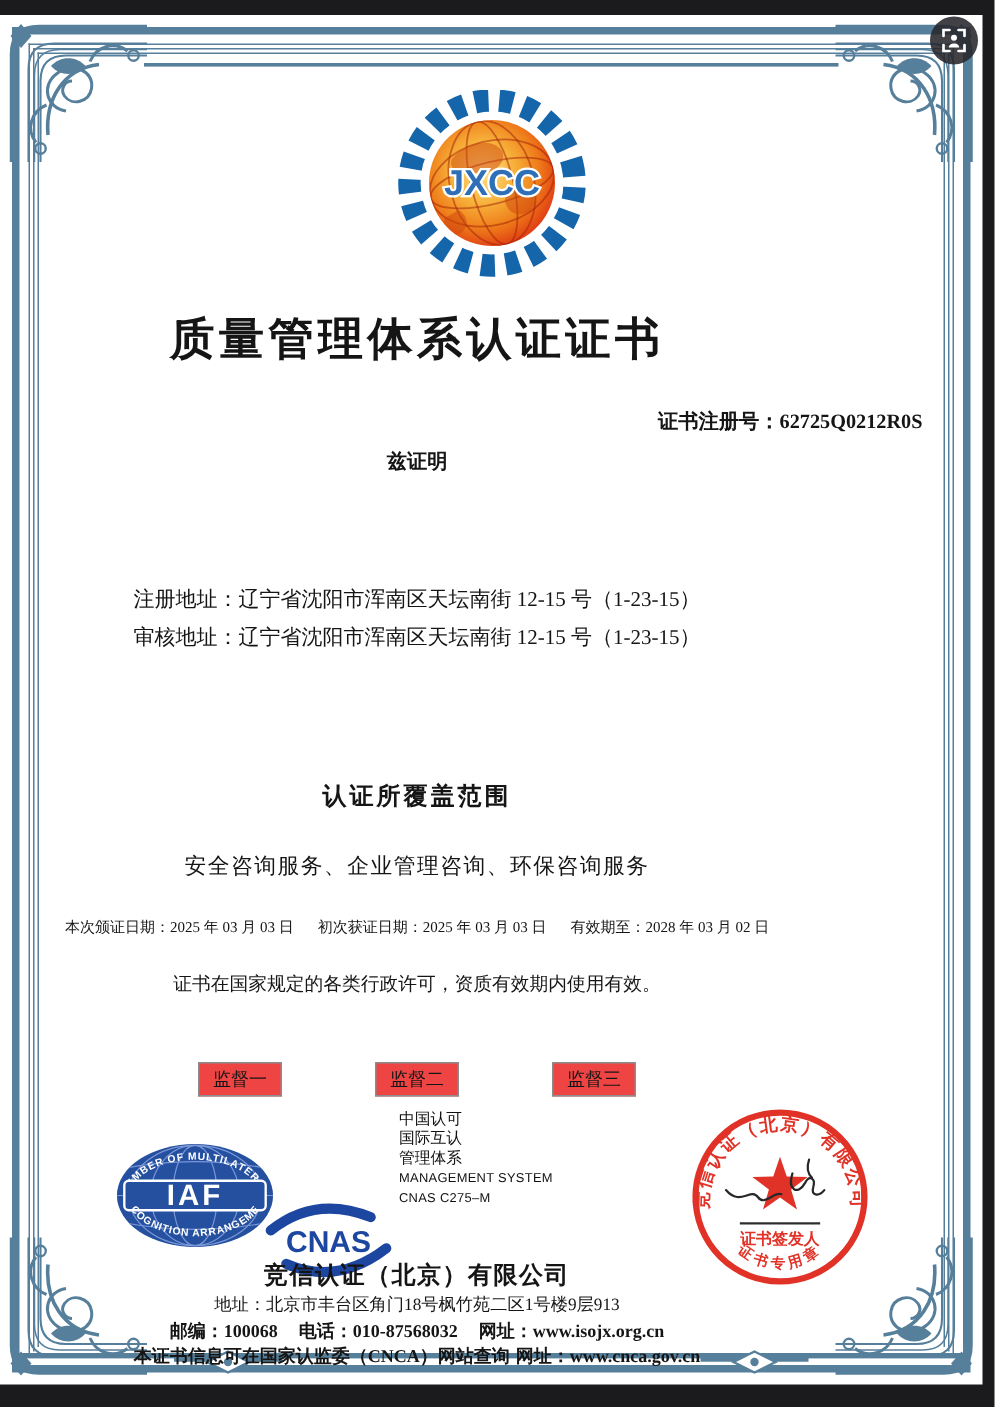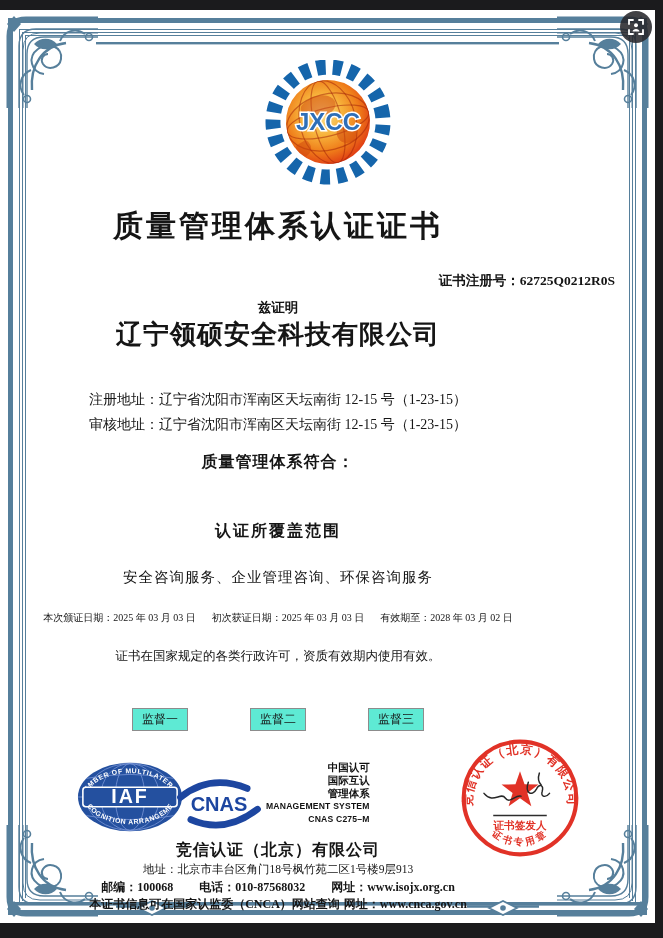--- a/index.html
+++ b/index.html
@@ -37,34 +37,34 @@
   .addr1{top:381px;font-size:14px}
   .addr2{top:406px;font-size:14px}
   .sysline{top:442px;font-size:16px;font-weight:700;letter-spacing:1px}
   .standard{top:476px;font-size:17px;font-weight:700}
   .scopetitle{top:511px;font-size:16px;font-weight:700;letter-spacing:2px}
   .scope{top:558px;font-size:14.5px;letter-spacing:1px}
   .dates{top:601px;font-size:10px;display:flex;justify-content:center;gap:16px}
   .note2{top:620px;font-size:12.5px}
   .note3{top:638px;font-size:12.5px}
   .supervision{top:698px;display:flex;justify-content:center;gap:62px}
-  .sup-box{width:56px;height:23px;border:1px solid #8c8c8c;display:flex;align-items:center;justify-content:center;font-size:12px;background:#5eead4}
+  .sup-box{width:56px;height:23px;border:1px solid #8c8c8c;display:flex;align-items:center;justify-content:center;font-size:12px;background:#ef4444}
   
   .iaf{position:absolute;left:76px;top:750px}
-  .cnas-mark{position:absolute;left:176px;top:768px}
-  .cnas-text{position:absolute;left:266px;top:751px;text-align:right;
-    font-family:"Liberation Sans","DejaVu Sans",sans-serif;font-weight:700;color:#111}
+  .cnas-mark{position:absolute;left:176px;top:791px}
+  .cnas-text{position:absolute;left:266px;top:730px;text-align:left;
+    font-family:"Liberation Sans","DejaVu Sans",sans-serif;font-weight:400;color:#111}
   .cnas-text .zh{font-size:10.5px;line-height:13px}
   .cnas-text .en{font-size:8.6px;line-height:13px;letter-spacing:.2px}
   .rz{position:absolute;left:362px;top:757px}
   .seal{position:absolute;left:460px;top:728px;z-index:20;opacity:.95}
   
   .fcompany{top:830px;font-size:16px;font-weight:700;letter-spacing:1px}
   .f1{top:852px;font-size:11.5px}
-  .f2{top:869px;font-size:12px;font-weight:700;display:flex;justify-content:center;gap:26px}
+  .f2{top:869px;font-size:12px;font-weight:700;display:flex;justify-content:center;gap:14px}
   .f3{top:886px;font-size:12px;font-weight:700;display:flex;justify-content:center;gap:4px}
 </style>
 </head>
 <body>
 
 <div class="badge">
   <svg width="18" height="18" viewBox="0 0 18 18">
     <g stroke="#fff" stroke-width="1.8" fill="none" stroke-linecap="round">
       <path d="M2,6 V2 H6"></path>
         <path d="M12,2 H16 V6"></path>
@@ -152,31 +152,29 @@
     </svg>
   </div>
 
   <div class="abs title">质量管理体系认证证书</div>
 
   <div class="certno">
     <span>证书注册号：</span><span>62725Q0212R0S</span>
   </div>
 
   <div class="abs certify">兹证明</div>
-  <div class="abs company">辽宁领硕安全科技有限公司</div>
 
 
   <div class="abs addr1">
     <span>注册地址：</span><span>辽宁省沈阳市浑南区天坛南街 12-15 号（1-23-15）</span>
   </div>
   <div class="abs addr2">
     <span>审核地址：</span><span>辽宁省沈阳市浑南区天坛南街 12-15 号（1-23-15）</span>
   </div>
 
-  <div class="abs sysline">质量管理体系符合：</div>
   <div class="abs scopetitle">认证所覆盖范围</div>
   <div class="abs scope">安全咨询服务、企业管理咨询、环保咨询服务</div>
 
   <div class="abs dates">
     <span>本次颁证日期：2025 年 03 月 03 日</span>
     <span>初次获证日期：2025 年 03 月 03 日</span>
     <span>有效期至：2028 年 03 月 02 日</span>
   </div>
   <div class="abs note3">证书在国家规定的各类行政许可，资质有效期内使用有效。</div>
 

